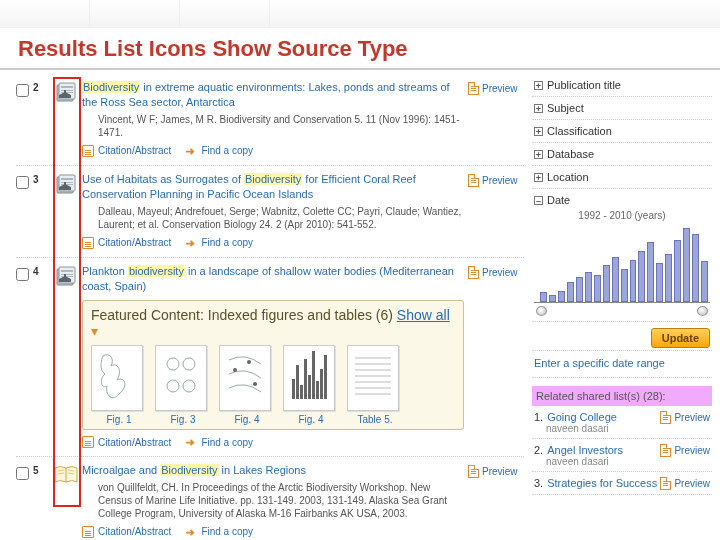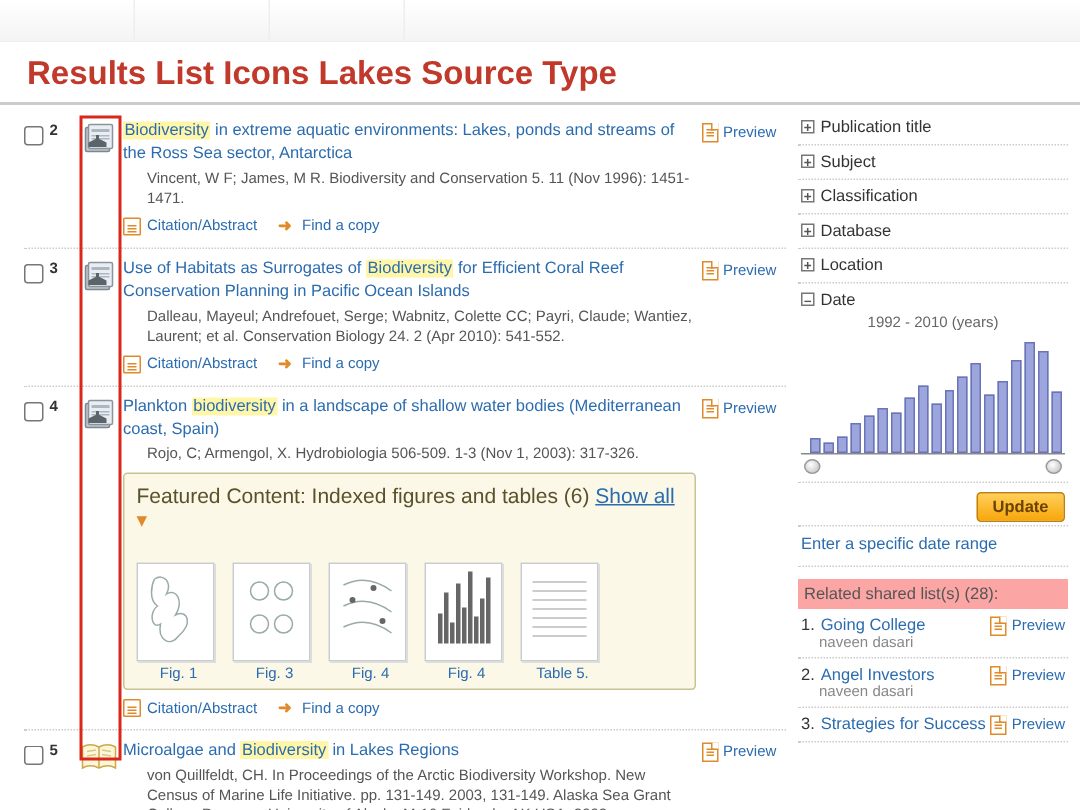--- a/index.html
+++ b/index.html
@@ -30,52 +30,52 @@
   .cit-ico::after{content:""; position:absolute; left:2px; right:2px; top:4px; height:1px; background:#e08a2a; box-shadow:0 2px #e08a2a, 0 4px #e08a2a;}
   .find-ico { color:#e08a2a; font-weight:bold; font-size:11px; line-height:12px; }
   .prevcol { width:56px; text-align:left; padding-top:2px; }
   .preview { display:flex; align-items:center; gap:3px; color:#2b6caf; cursor:pointer; font-size:10px; }
   .prev-ico { width:11px; height:13px; border:1px solid #e08a2a; position:relative; }
   .prev-ico::before{content:""; position:absolute; right:-1px; top:-1px; width:4px; height:4px; background:#fff; border-left:1px solid #e08a2a; border-bottom:1px solid #e08a2a;}
   .prev-ico::after{content:""; position:absolute; left:2px; right:2px; top:3px; height:1px; background:#e08a2a; box-shadow:0 2px #e08a2a, 0 4px #e08a2a;}
   .featured { border:1px solid #c9c293; background:#fbf8e8; border-radius:3px; margin:6px 0 4px 66px; padding:6px 8px 4px 8px; }
   .featured-head { color:#5a512a; font-size:14px; }
   .featured-head a { color:#2b6caf; text-decoration:underline; cursor:pointer; }
-  .thumbs { display:flex; gap:8px; margin-top:21px; }
+  .thumbs { display:flex; gap:8px; margin-top:6px; }
   .thumb { width:56px; text-align:center; }
   .thumb .timg { width:52px; height:66px; background:#fff; border:1px solid #cbcbcb; box-shadow:1px 1px 0 #ddd; display:flex; align-items:center; justify-content:center; }
   .thumb .cap { color:#2b6caf; font-size:10px; margin-top:3px; cursor:pointer; }
   .facet { border-bottom:1px dotted #ccc; padding:5px 2px 5px 2px; font-size:11px; color:#333; }
   .facet .pm { display:inline-block; width:9px; height:9px; border:1px solid #777; line-height:8px; text-align:center; font-size:9px; margin-right:4px; font-weight:bold; color:#555; }
   .chart { height:82px; display:flex; align-items:flex-end; gap:2px; padding:6px 2px 0 6px; border-bottom:1px solid #888; }
   .bar { width:7px; background:#9ca6dd; border:1px solid #6b74b7; }
   .axis { display:flex; justify-content:space-between; font-size:9px; color:#888; padding:3px 2px 0 2px; }
   .axis .knob { width:11px; height:10px; background:radial-gradient(circle at 40% 35%, #fff, #bbb); border:1px solid #999; border-radius:50%; }
   .update-row { text-align:right; padding:6px 2px 2px 0; border-bottom:1px dotted #ccc; }
   .update-btn { background:linear-gradient(#ffcf5a,#f7a70b); border:1px solid #c27e05; color:#6b4300; font-weight:bold; padding:3px 10px; border-radius:3px; cursor:pointer; font-size:11px; }
   .specific { color:#2b6caf; padding:6px 0 8px 2px; border-bottom:1px dotted #ccc; font-size:11px; cursor:pointer; }
-  .related-head { background:#fca5a5; padding:4px 4px; margin-top:8px; font-size:11px; color:#555; }
+  .related-head { background:#f0abfc; padding:4px 4px; margin-top:8px; font-size:11px; color:#555; }
   .rel-item { display:flex; justify-content:space-between; align-items:flex-start; padding:5px 2px 4px 2px; border-bottom:1px dotted #ccc; }
   .rel-item .rl { display:flex; gap:4px; }
   .rel-item .rn { color:#333; }
   .rel-item .rt { color:#2b6caf; cursor:pointer; }
   .rel-item .ra { color:#888; font-size:10px; margin-left:12px; }
   svg { display:block; }
   .bars-thumb { display:flex; gap:1px; align-items:flex-end; height:50px; }
   .bars-thumb span{ width:3px; background:#666; }
 </style>
 </head>
 <body>
 
 <div class="topbar">
     <div></div>
     <div></div>
     <div></div>
   </div>
-<div class="slide-title">Results List Icons Lakes Source Type</div>
+<div class="slide-title">Results List Icons Show Source Type</div>
 
 <div class="content">
   <div class="main">
     <div class="source-box"></div>
 
     <div class="result">
       <div class="chkcol">
         <input type="checkbox" style="">
         <span class="num">2</span>
       </div>
@@ -161,21 +161,20 @@
             <rect x="5" y="1" width="16" height="16" rx="1" fill="#e9eef2" stroke="#8a949c"></rect>
             <rect x="7" y="4" width="12" height="2" fill="#aeb7bf"></rect>
             <rect x="7" y="8" width="12" height="1" fill="#aeb7bf"></rect>
             <rect x="7" y="10" width="12" height="1" fill="#aeb7bf"></rect>
             <path d="M5 13 L11 10 L17 13 L17 16 L5 16 Z" fill="#5b646b"></path>
             <rect x="10" y="8" width="2" height="3" fill="#5b646b"></rect>
           </svg>
       </div>
       <div class="body">
         <a class="title-link"><span>Plankton </span><span class="hl">biodiversity</span><span> in a landscape of shallow water bodies (Mediterranean coast, Spain)</span></a>
-        <div class="meta">Rojo, C; Armengol, X. Hydrobiologia 506-509. 1-3 (Nov 1, 2003): 317-326.</div>
 
         <div class="featured" style="margin-left:0">
           <div class="featured-head">
             <span>Featured Content: Indexed figures and tables (6) </span><a>Show all</a> <span style="color:#e08a2a">▾</span>
           </div>
           <div class="thumbs">
             <div class="thumb">
                 <div class="timg">
                   <svg width="40" height="56" viewBox="0 0 40 56">
                     <rect width="40" height="56" fill="#fff"></rect>

